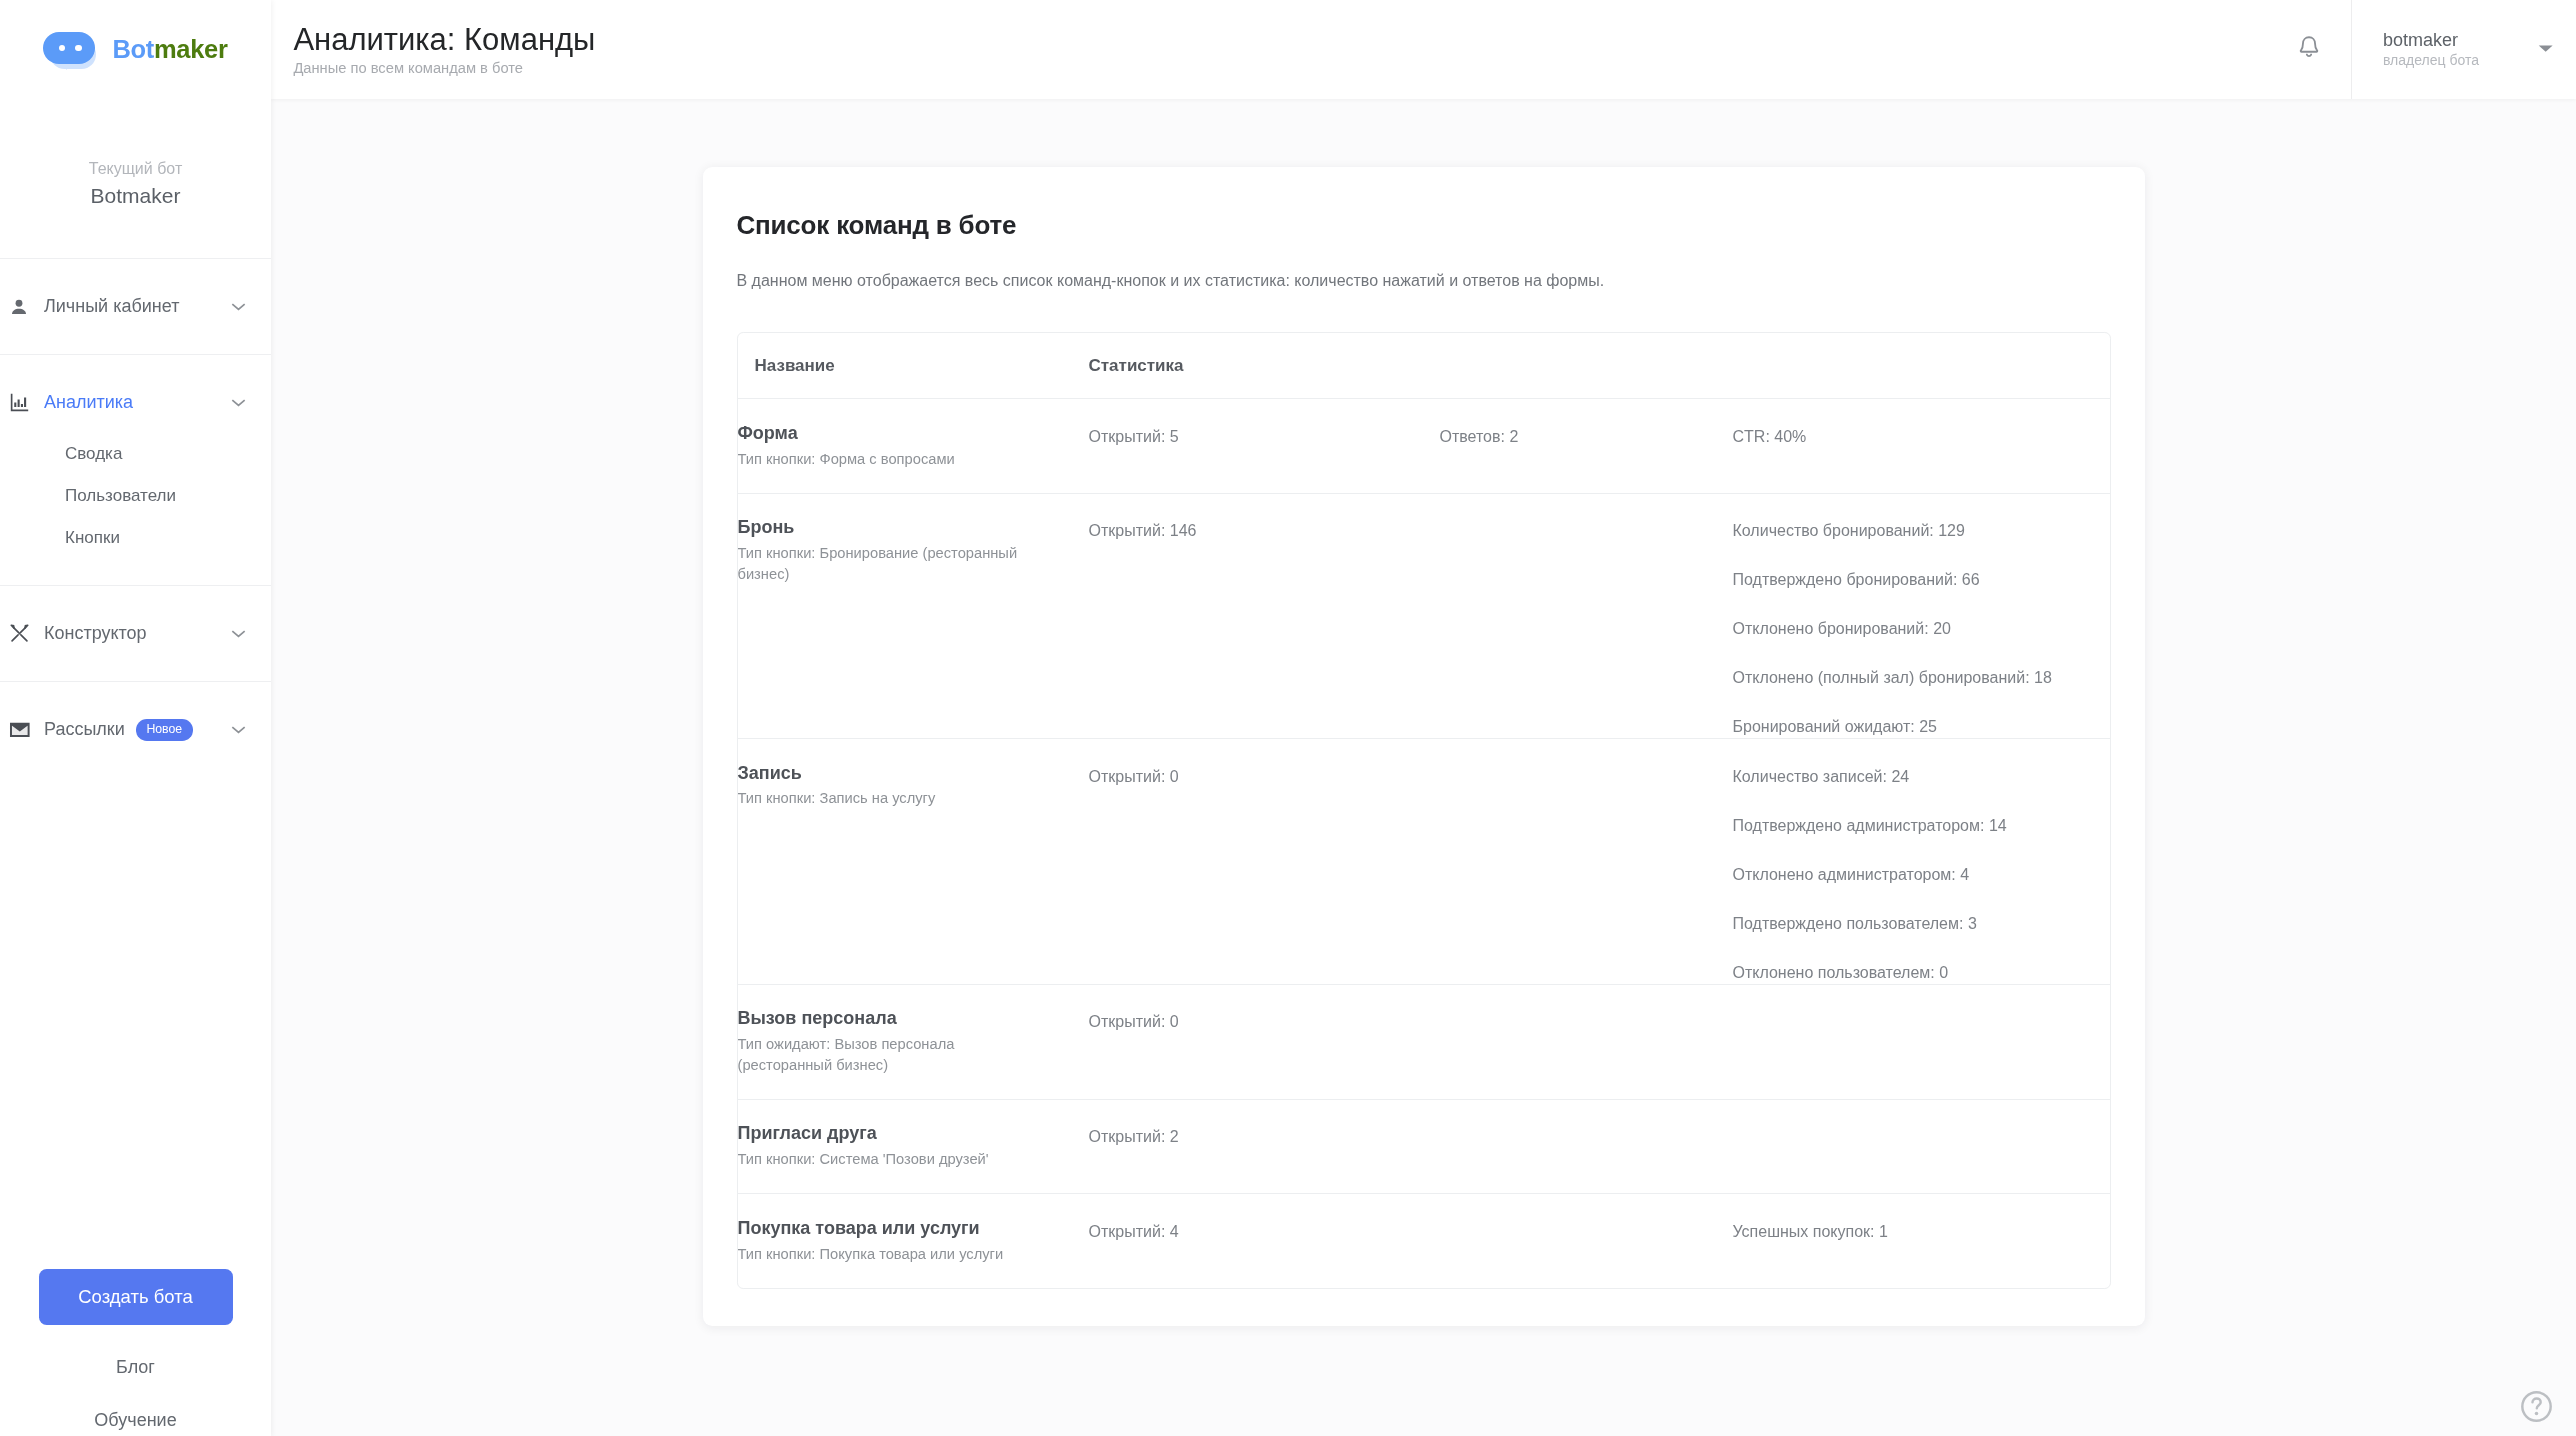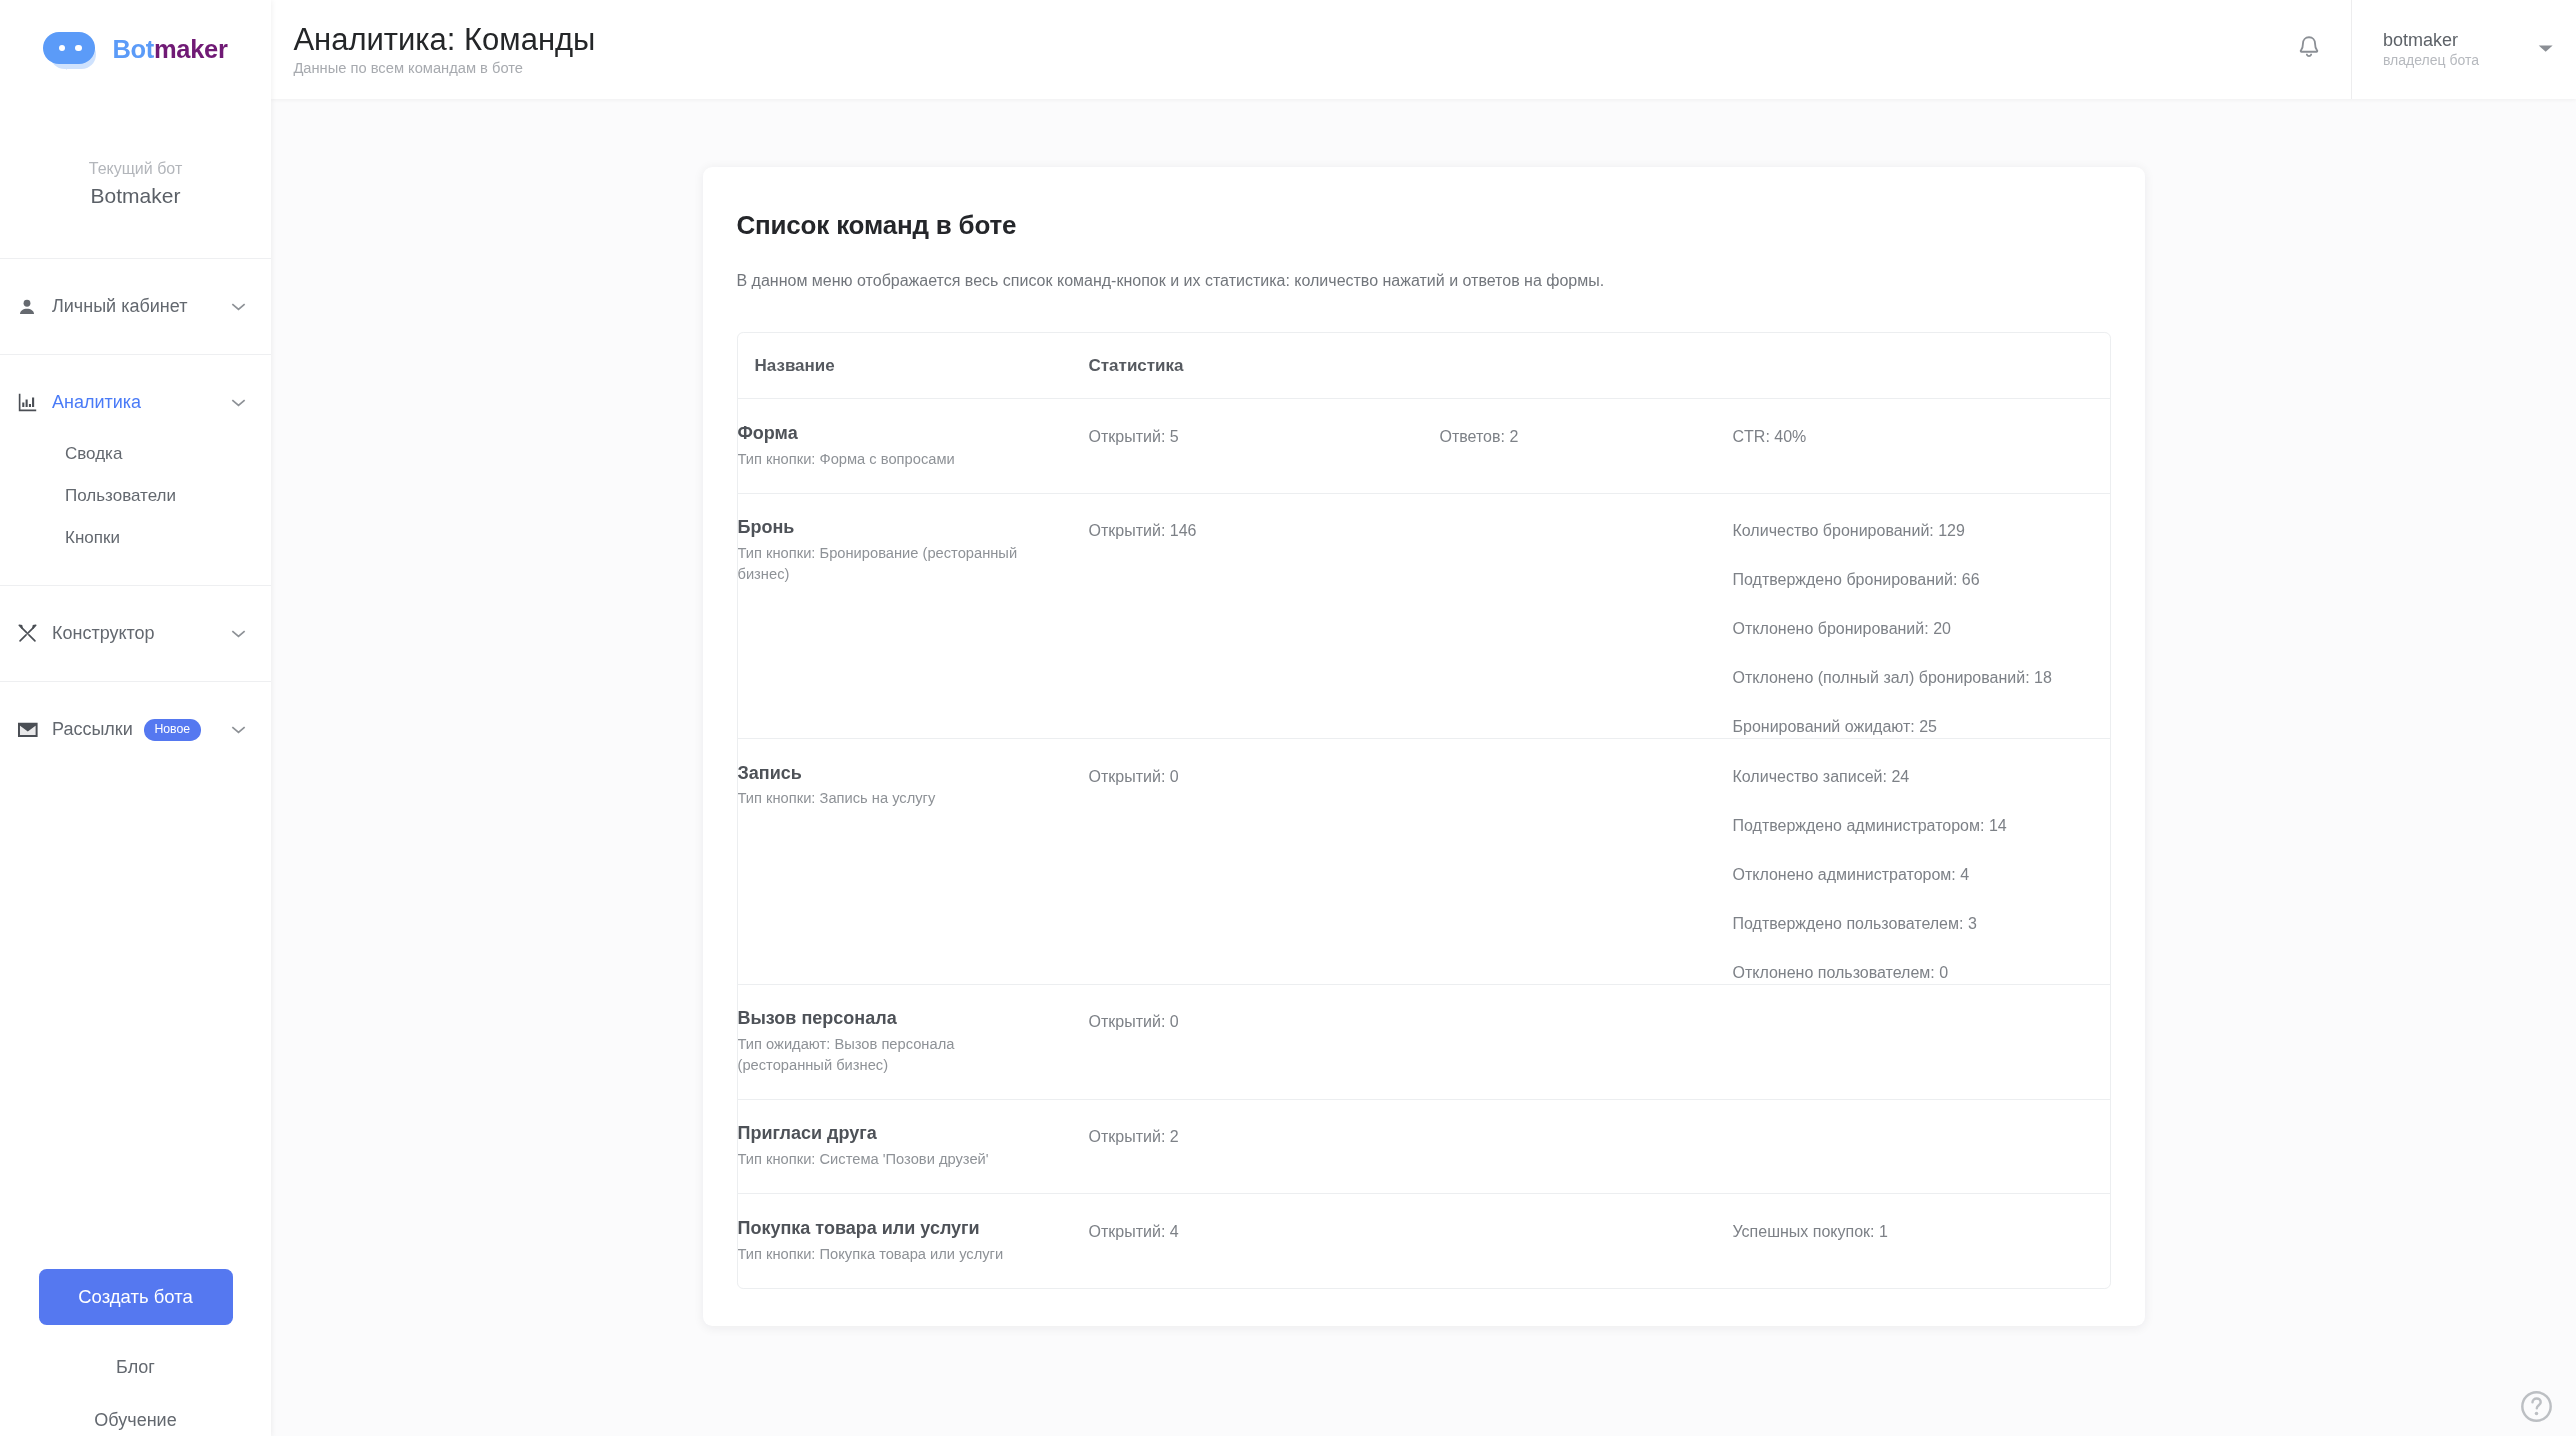--- a/index.html
+++ b/index.html
@@ -40,34 +40,34 @@
     z-index: -1;
   }
   .logo-bubble .dot {
     position: absolute; top: 13px; width: 6.2px; height: 6.2px;
     border-radius: 50%; background: #ffffff;
   }
   .logo-bubble .dot.d1 { left: 15.4px; }
   .logo-bubble .dot.d2 { left: 32px; }
   .logo-text { font-size: 25.5px; font-weight: bold; letter-spacing: -0.3px; }
   .logo-text .t-blue { color: #5b9bf8; }
-  .logo-text .t-dark { color: #701a75; }
+  .logo-text .t-dark { color: #4d7c0f; }
 
   .current-bot {
     padding: 57px 0 48px; text-align: center;
     border-bottom: 0.8px solid #eeeff1;
   }
   .current-bot .cb-label { font-size: 16px; color: #b3b6bb; line-height: 26px; }
   .current-bot .cb-name { font-size: 21px; color: #5b6067; line-height: 28px; }
 
   .nav-group { border-bottom: 0.8px solid #eeeff1; padding: 26px 0 26px; }
   .nav-group.no-border { border-bottom: none; }
   .nav-item {
     display: flex; align-items: center; height: 43px;
-    padding: 0 23px 0 17px; cursor: pointer;
+    padding: 0 23px 0 9px; cursor: pointer;
   }
   .nav-item .nav-ico {
     width: 35px; flex: 0 0 35px; display: flex; align-items: center;
     justify-content: flex-start; color: #65696f;
   }
   .nav-item .nav-label { font-size: 18px; color: #63686f; flex: 1 1 auto; white-space: nowrap; }
   .nav-item.active .nav-label { color: #4a7bf7; }
   .chev { width: 20px; flex: 0 0 20px; color: #8d9196; display: flex; justify-content: center; }
   .badge-new {
     background: #5578f0; color: #fff; font-size: 12.3px;

